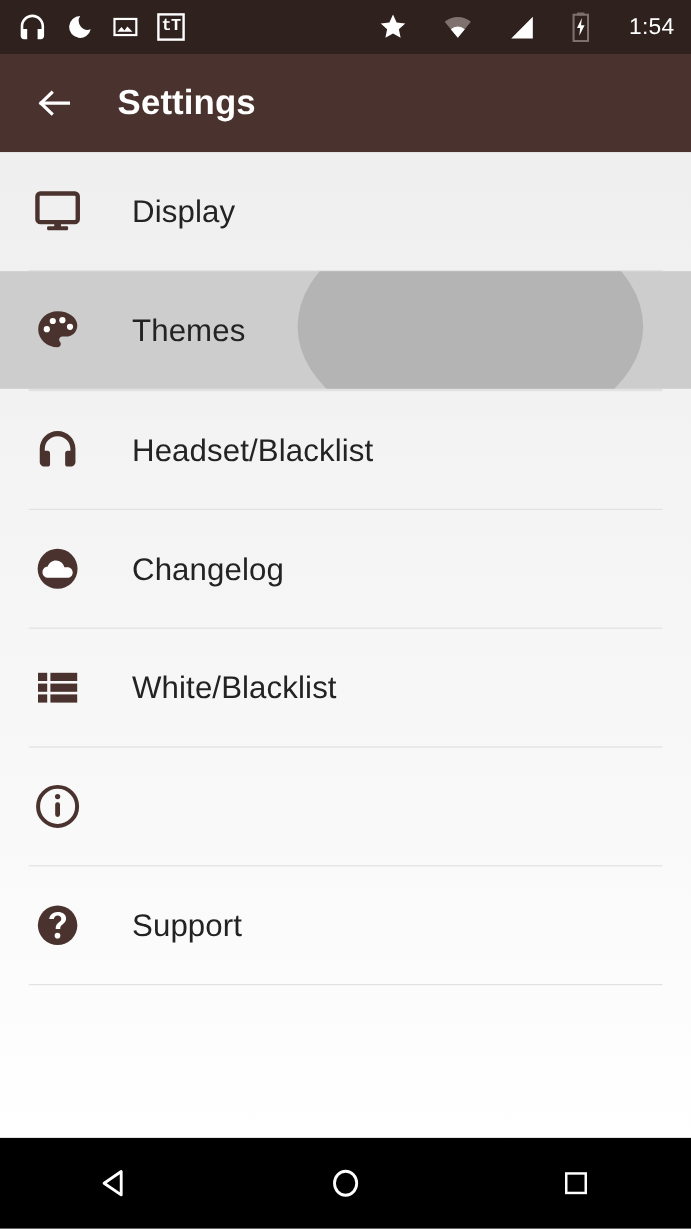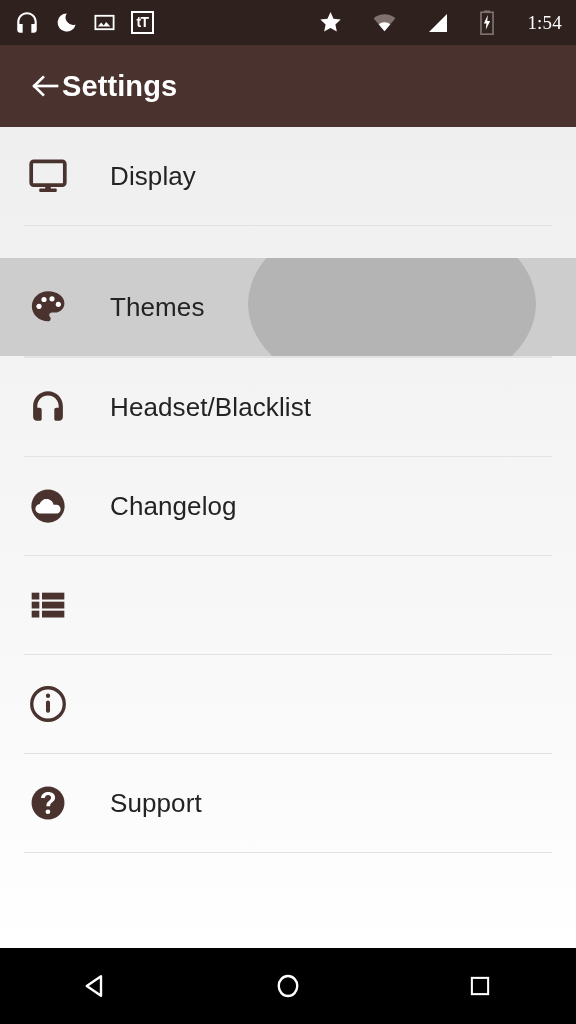--- a/index.html
+++ b/index.html
@@ -17,22 +17,22 @@
   }
 
   
   #status-bar {
     height:45px;
     background:#2e211e;
     display:flex; align-items:center;
     padding:0 14px;
     flex:none;
   }
-  .sb-left { display:flex; align-items:center; gap:15px; }
-  .sb-right { display:flex; align-items:center; gap:29px; margin-left:auto;font-family:Liberation Serif, serif; }
+  .sb-left { display:flex; align-items:center; gap:15px;font-family:Liberation Mono, monospace; }
+  .sb-right { display:flex; align-items:center; gap:29px; margin-left:auto; }
   .sb-icon { display:block; }
   #status-time {
     color:#ffffff;
     font-size:19px;
     letter-spacing:0.2px;
     margin-left:3px;
     white-space:nowrap;
   }
   .tt-box {
     width:23px; height:23px;
@@ -54,41 +54,42 @@
   #back-button {
     width:34px; height:34px;
     display:flex; align-items:center; justify-content:center;
     cursor:pointer;
     flex:none;
   }
   #toolbar-title {
     color:#ffffff;
     font-size:29px;
     font-weight:bold;
+    margin-left:36px;
     letter-spacing:0.1px;
   }
 
   
   #settings-list {
     flex:1;
     background:#fdfdfd;
     overflow:hidden;
     position:relative;
   }
   .row {
     position:relative;
     height:98px;
     display:flex;
     align-items:center;
     padding-left:24px;
     cursor:pointer;
     overflow:hidden;
     background:transparent;
   }
-  .row.pressed { background:#cdcdcd;margin-top:32px; }
+  .row.pressed { background:#cdcdcd; }
   .ripple {
     position:absolute;
     left:248px; top:-48px;
     width:288px; height:188px;
     border-radius:50%;
     background:#b4b4b4;
     pointer-events:none;
   }
   .row-icon {
     width:48px; height:48px;
@@ -249,20 +250,21 @@
         <div class="row-icon">
           <svg width="40" height="40" viewBox="0 0 24 24" fill="#4a332e">
             <rect x="2.2" y="4.6" width="4.6" height="4.1"></rect>
             <rect x="8.4" y="4.6" width="13.4" height="4.1"></rect>
             <rect x="2.2" y="10" width="4.6" height="4.1"></rect>
             <rect x="8.4" y="10" width="13.4" height="4.1"></rect>
             <rect x="2.2" y="15.4" width="4.6" height="4.1"></rect>
             <rect x="8.4" y="15.4" width="13.4" height="4.1"></rect>
           </svg>
         </div>
+        <div class="row-label">White/Blacklist</div>
       </div>
       <div class="divider"></div>
 
       <div class="row">
         <div class="row-icon">
           <svg width="42" height="42" viewBox="0 0 24 24">
             <circle cx="12" cy="12" r="9.3" fill="none" stroke="#4a332e" stroke-width="1.9"></circle>
             <circle cx="12" cy="7.3" r="1.25" fill="#4a332e"></circle>
             <rect x="10.85" y="10" width="2.3" height="7" rx="1.1" fill="#4a332e"></rect>
           </svg>

